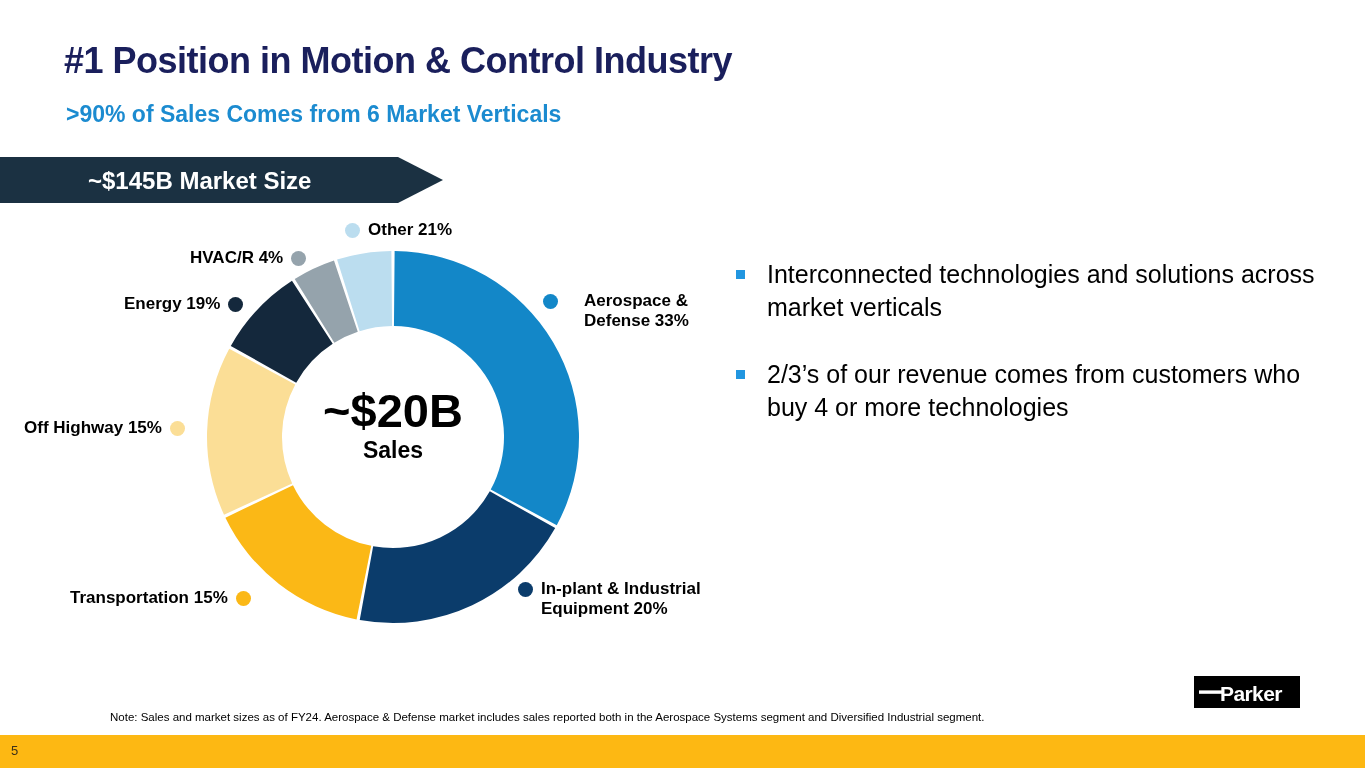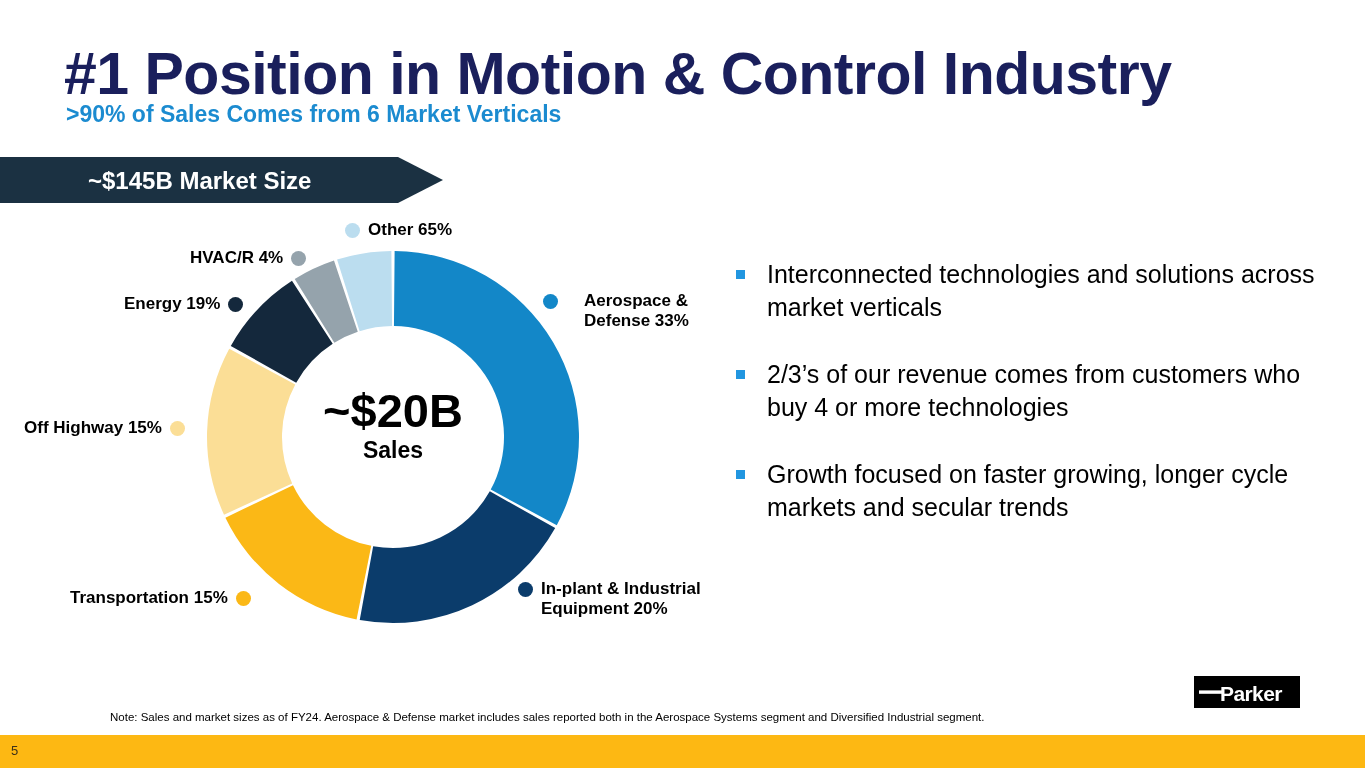--- a/index.html
+++ b/index.html
@@ -16,21 +16,21 @@
     height: 768px;
     background: #ffffff;
     overflow: hidden;
   }
 
   
   #title {
     position: absolute;
     left: 64px;
     top: 40px;
-    font-size: 59px;
+    font-size: 36px;
     font-weight: bold;
     color: #1A1F5C;
     letter-spacing: -0.5px;
     white-space: nowrap;
   }
   #subtitle {
     position: absolute;
     left: 66px;
     top: 101px;
     font-size: 23px;
@@ -208,21 +208,21 @@
         <path d="M 25.795115327625552 96.9748639747146 A 186 186 0 0 1 86.96955230917526 31.830705196599155 L 127.70763605547555 94.80219503668013 A 111 111 0 0 0 91.20031076003461 133.67854785587807 Z" fill="#14283C"></path>
         <path d="M 89.71046974164341 30.09126610097968 A 186 186 0 0 1 128.98133390865294 11.611800131646902 L 152.7791831390348 82.73607427211186 A 111 111 0 0 0 129.34334484581944 93.7641426731653 Z" fill="#95A3AC"></path>
         <path d="M 132.06872129220523 10.608647160829804 A 186 186 0 0 1 186.3768643973025 2.007082310064135 L 187.03135455968052 77.00422653987698 A 111 111 0 0 0 154.6216562550257 82.13741846694681 Z" fill="#BBDDEF"></path>
       </svg>
     <div id="center-value">~$20B</div>
     <div id="center-sub">Sales</div>
   </div>
 
   <div class="callout right" id="cl-other">
     <span class="dot" style="background: rgb(187, 221, 239);"></span>
-    <span>Other 65%</span>
+    <span>Other 21%</span>
   </div>
 
   <div class="callout left" id="cl-hvac">
     <span>HVAC/R 4%</span>
     <span class="dot" style="background: rgb(149, 163, 172);"></span>
   </div>
 
   <div class="callout left" id="cl-energy">
     <span>Energy 19%</span>
     <span class="dot" style="background: rgb(20, 40, 60);"></span>
@@ -256,24 +256,20 @@
 
   <div id="bullets">
     <div class="bullet-row">
       <span class="bullet-sq"></span>
       <span class="bullet-text">Interconnected technologies and solutions across market verticals</span>
     </div>
     <div class="bullet-row">
       <span class="bullet-sq"></span>
       <span class="bullet-text">2/3’s of our revenue comes from customers who buy 4 or more technologies</span>
     </div>
-    <div class="bullet-row">
-      <span class="bullet-sq"></span>
-      <span class="bullet-text">Growth focused on faster growing, longer cycle markets and secular trends</span>
-    </div>
   </div>
 
   <div id="footnote">Note: Sales and market sizes as of FY24. Aerospace &amp; Defense market includes sales reported both in the Aerospace Systems segment and Diversified Industrial segment.</div>
 
   <div id="logo">
     <svg width="106" height="32" viewBox="0 0 106 32">
       <rect x="0" y="0" width="106" height="32" fill="#000000"></rect>
       <rect x="5" y="14.4" width="24" height="3.4" fill="#ffffff"></rect>
       <text x="26" y="24.5" font-family="'Liberation Sans', sans-serif" font-size="21" font-weight="bold" fill="#ffffff" letter-spacing="-0.6">Parker</text>
     </svg>

